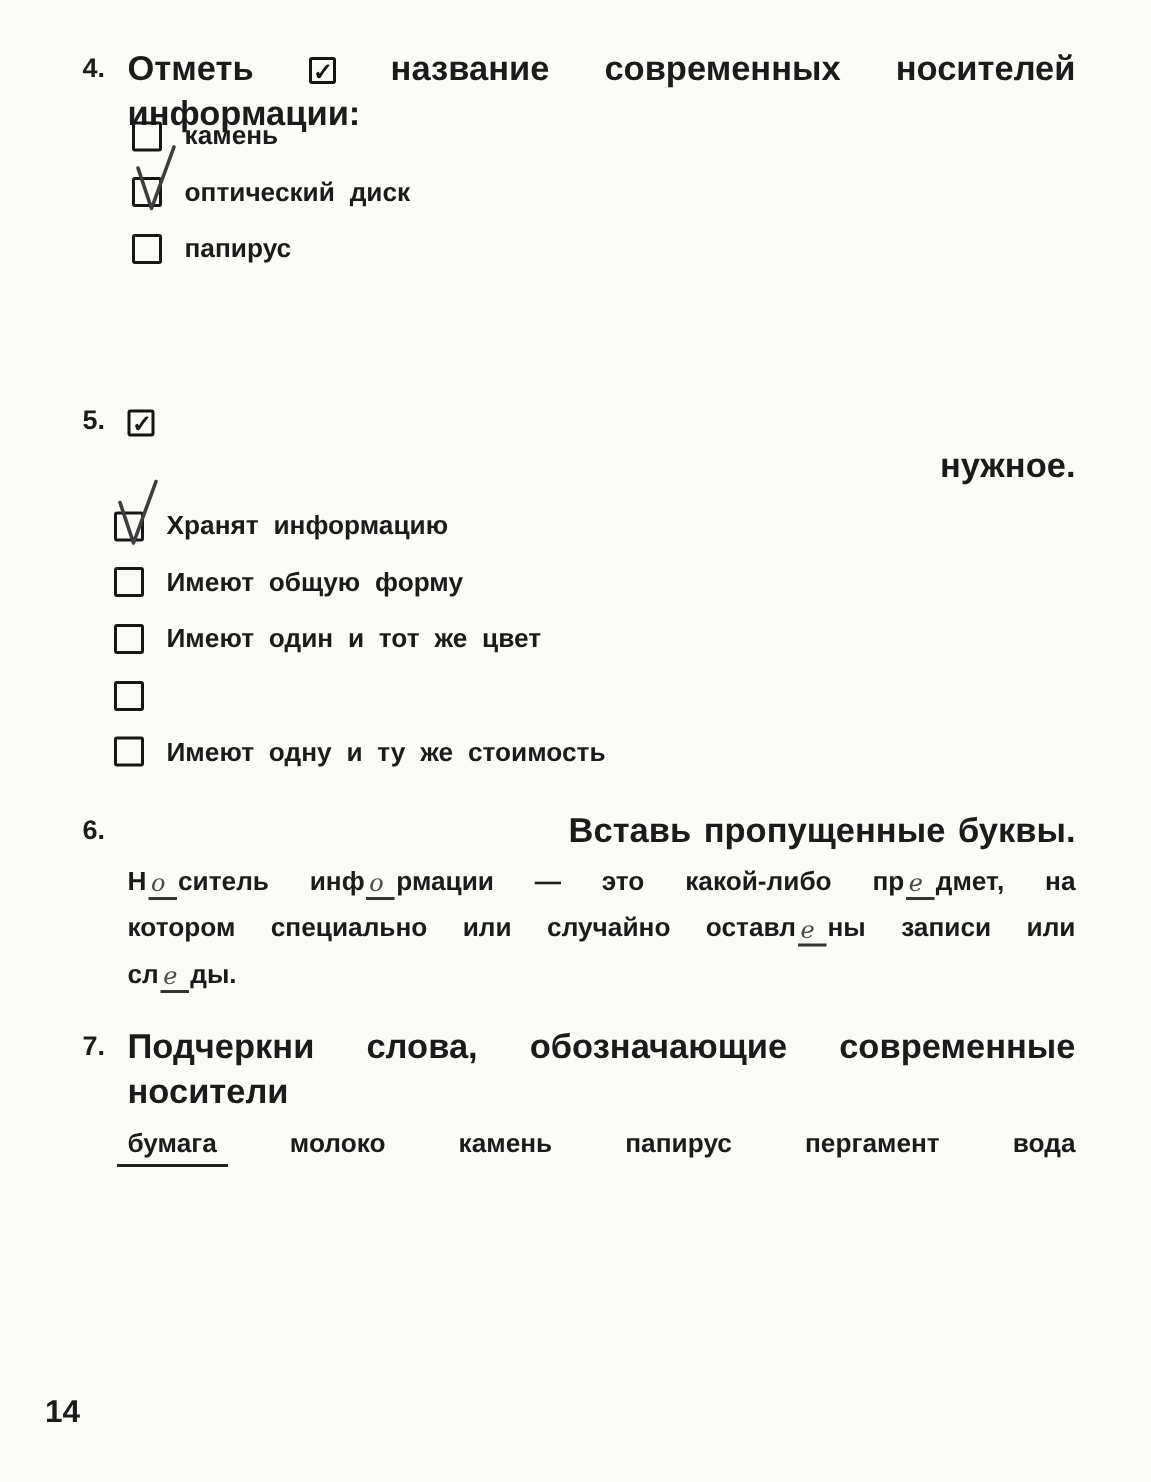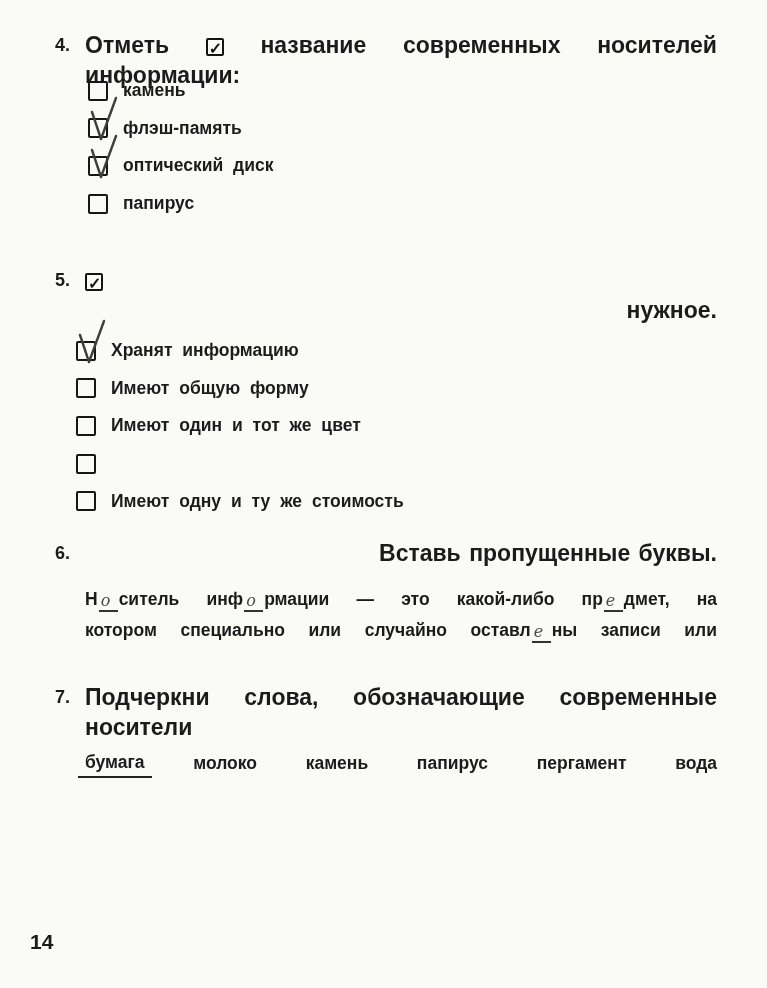--- a/index.html
+++ b/index.html
@@ -72,21 +72,21 @@
     border-bottom:2px solid #333;
     font-family:"DejaVu Serif", serif; font-style:italic;
     font-weight:400; font-size:16px; color:#4a4a4a;
     line-height:19px; padding:0 2px; margin:0 1px;
     transform:translateY(1px);
   }
 
   
   .words-row {
     position:absolute; left:85px; top:752px; width:632px;
-    display:flex; justify-content:space-between; align-items:center;
+    display:flex; justify-content:space-between; align-items:flex-start;
     font-weight:700; font-size:17.5px;
   }
   .word { padding-bottom:3px; }
   .word.underlined {
     border-bottom:2.5px solid #222;
     padding-left:7px; padding-right:7px;
     margin-left:-7px; margin-right:-7px;
   }
 
   .page-number {
@@ -116,55 +116,47 @@
         
       </span>
       <span class="item-label">камень</span>
     </div>
     <div class="item">
       <span class="cb checked">
         <svg class="hand-check" viewBox="0 0 44 50">
             <path d="M12 18 L21 45 L36 4"></path>
           </svg>
       </span>
-      <span class="item-label">флэш-память</span>
-    </div>
+      <span class="item-label">оптический диск</span>
+    </div>
+    <div class="item">
+      <span class="cb">
+        
+      </span>
+      <span class="item-label">папирус</span>
+    </div>
+  </div>
+
+  <div class="task" style="top:265px;">
+    <span class="num">5.</span>
+    <div class="content">
+      <div class="prompt jline">
+        <span class="check-glyph"></span>
+      </div>
+      <div class="prompt lline">нужное.</div>
+    </div>
+  </div>
+
+  <div class="items" style="left:76px; top:332px;">
     <div class="item">
       <span class="cb checked">
         <svg class="hand-check" viewBox="0 0 44 50">
             <path d="M12 18 L21 45 L36 4"></path>
           </svg>
       </span>
-      <span class="item-label">оптический диск</span>
-    </div>
-    <div class="item">
-      <span class="cb">
-        
-      </span>
-      <span class="item-label">папирус</span>
-    </div>
-  </div>
-
-  <div class="task" style="top:265px;">
-    <span class="num">5.</span>
-    <div class="content">
-      <div class="prompt jline">
-        <span class="check-glyph"></span>
-      </div>
-      <div class="prompt lline">нужное.</div>
-    </div>
-  </div>
-
-  <div class="items" style="left:76px; top:332px;">
-    <div class="item">
-      <span class="cb checked">
-        <svg class="hand-check" viewBox="0 0 44 50">
-            <path d="M12 18 L21 45 L36 4"></path>
-          </svg>
-      </span>
       <span class="item-label">Хранят информацию</span>
     </div>
     <div class="item">
       <span class="cb">
         
       </span>
       <span class="item-label">Имеют общую форму</span>
     </div>
     <div class="item">
       <span class="cb">
@@ -182,23 +174,24 @@
         
       </span>
       <span class="item-label">Имеют одну и ту же стоимость</span>
     </div>
   </div>
 
   <div class="task" style="top:538px;">
     <span class="num">6.</span>
     <div class="content">
       <div class="prompt lline">Вставь пропущенные буквы.</div>
-      <div class="para" style="margin-top:16px;">
+      <div class="para" style="margin-top:4px;">
           <div class="pline"><span>Н</span><span class="blank">о</span><span>ситель инф</span><span class="blank">о</span><span>рмации — это какой-либо пр</span><span class="blank">е</span><span>дмет, на</span></div>
           <div class="pline"><span>котором специально или случайно оставл</span><span class="blank">е</span><span>ны записи или</span></div>
+          <div class="pline last"><span>сл</span><span class="blank">е</span><span>ды.</span></div>
         </div>
     </div>
   </div>
 
   <div class="task" style="top:682px;">
     <span class="num">7.</span>
     <div class="content">
       <div class="prompt jline">Подчеркни слова, обозначающие современные носители</div>
     </div>
   </div>

